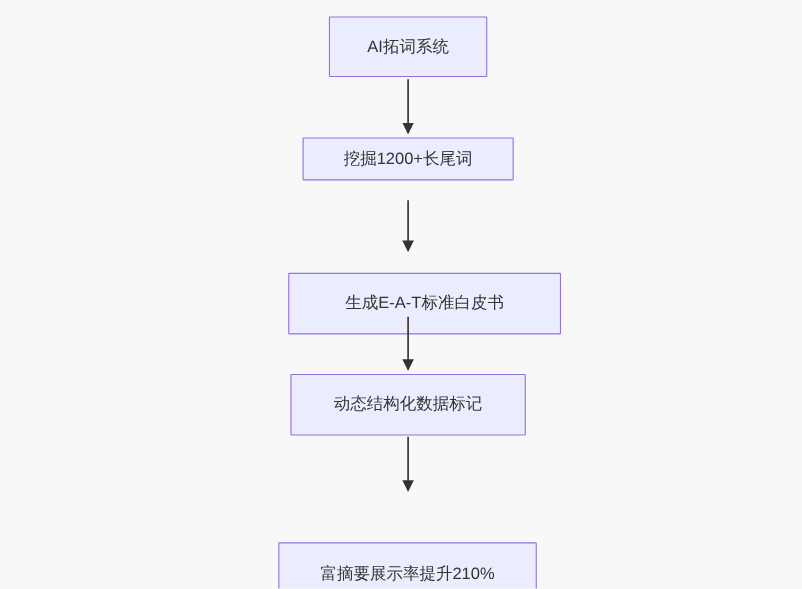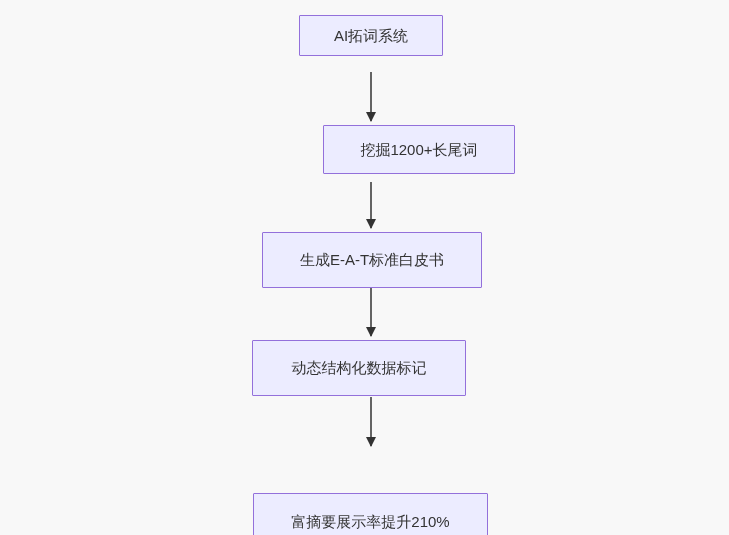--- a/index.html
+++ b/index.html
@@ -27,24 +27,24 @@
     border-radius: 1px;
     display: flex;
     align-items: center;
     justify-content: center;
     color: var(--text-color);
     font-size: 15px;
     line-height: 1.2;
     text-align: center;
     white-space: nowrap;
   }
-  .n1 { left: 299px; top: 15px;  width: 144px; height: 41px; }
-  .n2 { left: 275px; top: 125px; width: 192px; height: 49px; margin-left: 48px; }
-  .n3 { left: 262px; top: 232px; width: 220px; height: 56px; }
-  .n4 { left: 252px; top: 340px; width: 214px; height: 56px; }
+  .n1 { left: 299px; top: 15px;  width: 144px; height: 55px; }
+  .n2 { left: 275px; top: 125px; width: 192px; height: 39px; }
+  .n3 { left: 262px; top: 248px; width: 248px; height: 56px; }
+  .n4 { left: 264px; top: 340px; width: 214px; height: 56px; }
   .n5 { left: 253px; top: 450px; width: 235px; height: 57px; margin-top: 43px; }
   svg.edges {
     position: absolute;
     left: 0; top: 0;
     width: 729px; height: 535px;
     pointer-events: none;
   }
   svg.edges line {
     stroke: var(--arrow-color);
     stroke-width: 1.5;

